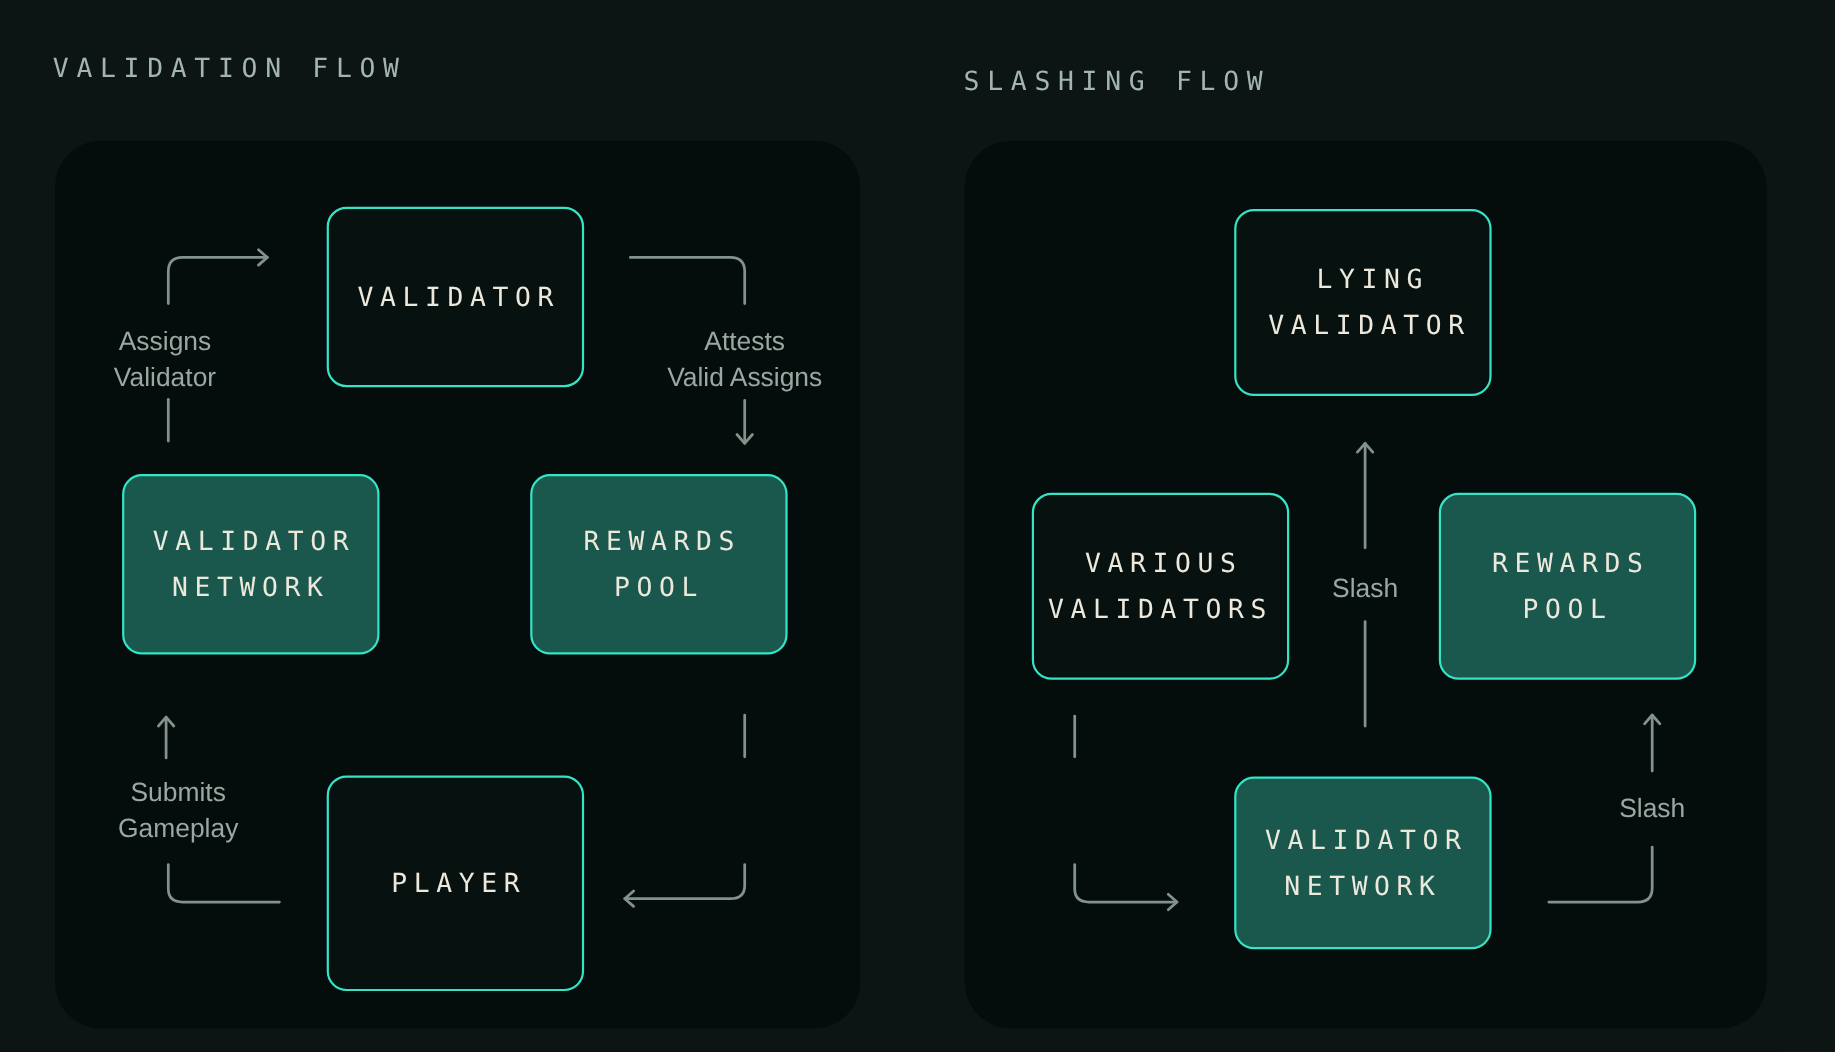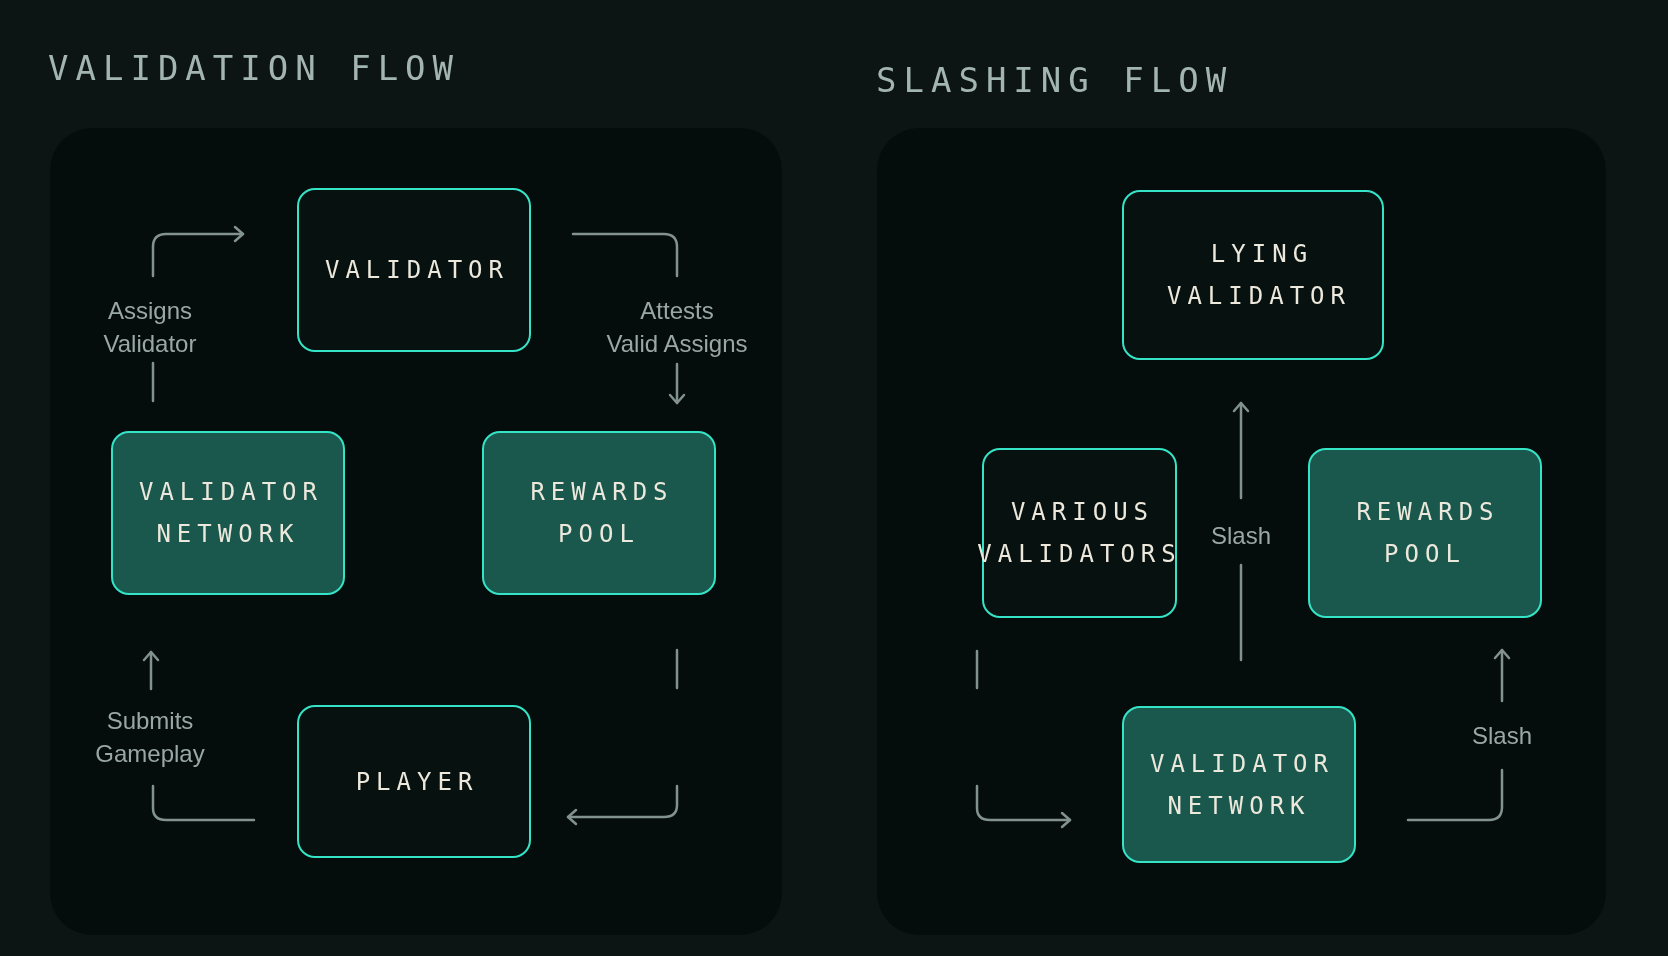--- a/index.html
+++ b/index.html
@@ -18,21 +18,21 @@
   .stage{
     position:relative;
     width:1668px;height:956px;
     background:var(--page-bg);
     overflow:hidden;
     font-family:"Liberation Sans", sans-serif;
   }
   .flow-title{
     position:absolute;
     font-family:"DejaVu Sans Mono", monospace;
-    font-size:34px;
+    font-size:24px;
     letter-spacing:7px;
     color:var(--title);
     white-space:nowrap;
   }
   .panel{
     position:absolute;
     background:var(--panel-bg);
     border-radius:42px;
   }
   .node{
@@ -106,36 +106,36 @@
     <div class="node-label">VALIDATOR</div>
   </div>
   <div class="node node--filled" style="left:111px;top:431px;width:234px;height:164px;">
     <div class="node-label">VALIDATOR
 NETWORK</div>
   </div>
   <div class="node node--filled" style="left:482px;top:431px;width:234px;height:164px;">
     <div class="node-label">REWARDS
 POOL</div>
   </div>
-  <div class="node node--dark" style="left:297px;top:705px;width:234px;height:153px;">
+  <div class="node node--dark" style="left:297px;top:705px;width:234px;height:196px;">
     <div class="node-label">PLAYER</div>
   </div>
 
   <div class="edge-label" style="left:40px;top:294px;">Assigns
 Validator</div>
   <div class="edge-label" style="left:567px;top:294px;">Attests
 Valid Assigns</div>
-  <div class="edge-label" style="left:40px;top:704px;">Submits
+  <div class="edge-label" style="left:52px;top:704px;">Submits
 Gameplay</div>
 
-  <div class="node node--dark" style="left:1122px;top:190px;width:262px;height:170px;padding-left:12px;">
+  <div class="node node--dark" style="left:1122px;top:190px;width:234px;height:170px;padding-left:12px;">
     <div class="node-label">LYING
 VALIDATOR</div>
   </div>
-  <div class="node node--dark" style="left:982px;top:448px;width:195px;height:170px;">
+  <div class="node node--dark" style="left:938px;top:448px;width:234px;height:170px;">
     <div class="node-label">VARIOUS
 VALIDATORS</div>
   </div>
   <div class="node node--filled" style="left:1308px;top:448px;width:234px;height:170px;">
     <div class="node-label">REWARDS
 POOL</div>
   </div>
   <div class="node node--filled" style="left:1122px;top:706px;width:234px;height:157px;">
     <div class="node-label">VALIDATOR
 NETWORK</div>

